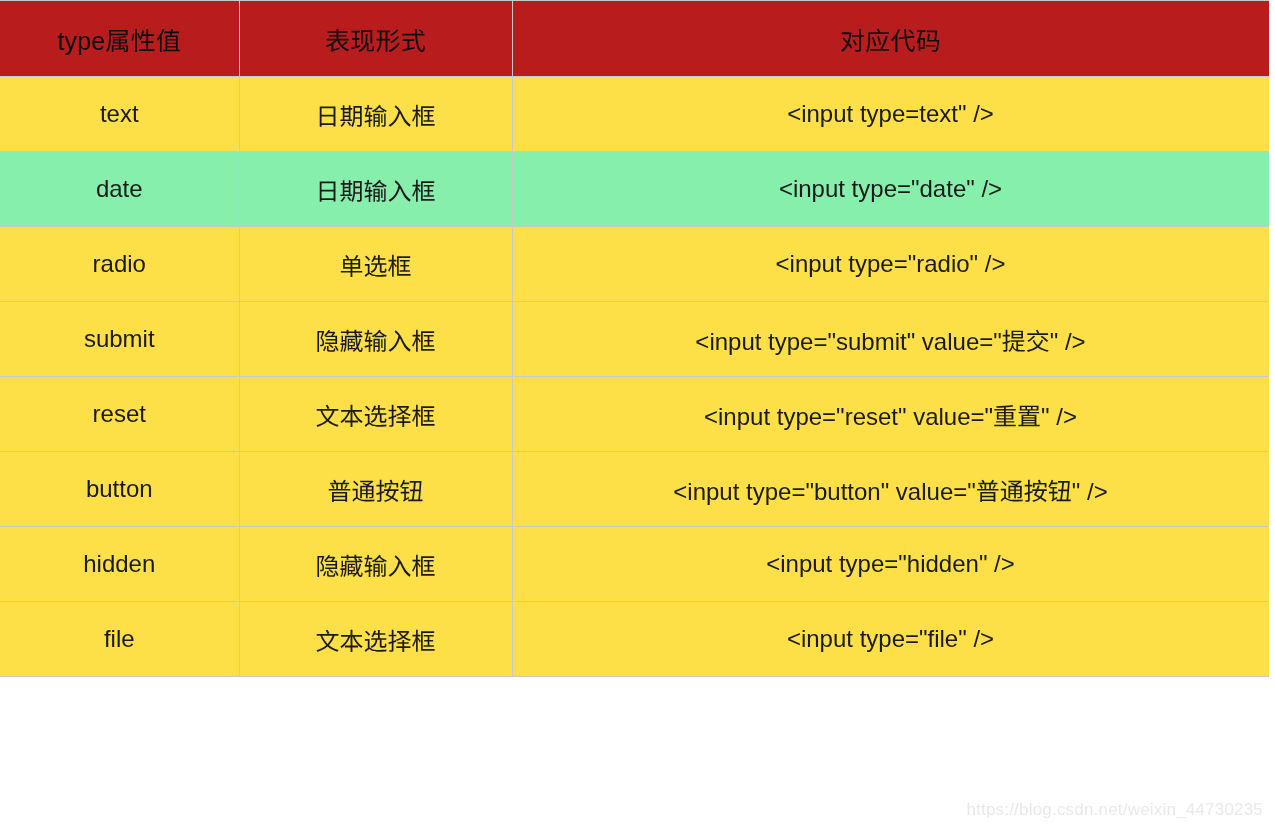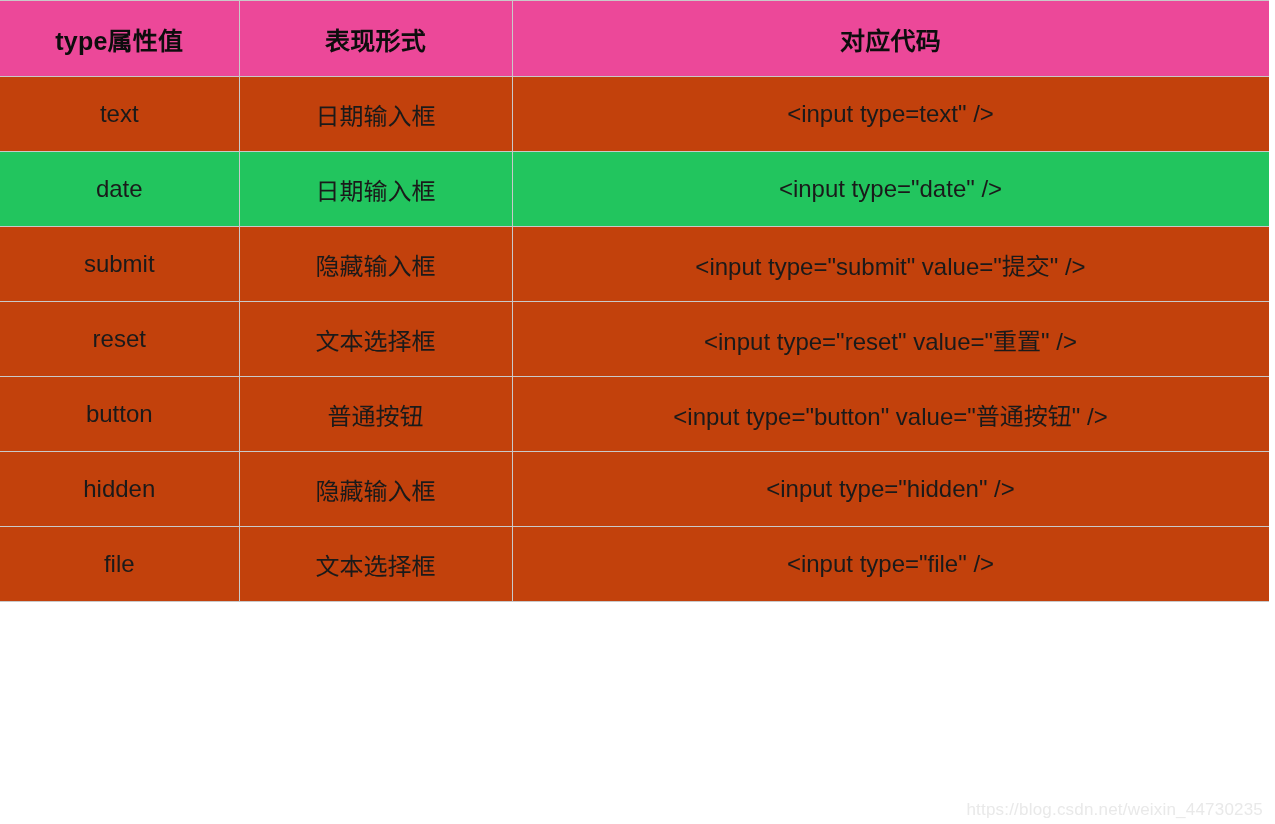--- a/index.html
+++ b/index.html
@@ -41,42 +41,42 @@
     border: 1px solid #c9c9c9;
     border-left: none;
     text-align: center;
     vertical-align: middle;
     padding: 0 6px;
     box-sizing: border-box;
   }
 
   table.type-table tr.header-row th {
     height: 76px;
-    background: #ec4899;
-    font-weight: bold;
+    background: #b91c1c;
+    font-weight: normal;
     font-size: 25px;
     letter-spacing: 0.2px;
     color: #0d0d0d;
   }
 
   table.type-table tbody tr {
     height: 75px;
   }
 
   table.type-table tbody td {
     height: 75px;
-    background: #c2410c;
+    background: #fde047;
     font-weight: normal;
     font-size: 24px;
     color: #1a1a1a;
     white-space: nowrap;
   }
 
   table.type-table tbody tr.row-highlight td {
-    background: #22c55e;
+    background: #86efac;
   }
 
   td.cell-code {
     font-size: 23.5px;
   }
 
   .watermark {
     position: absolute;
     right: 6px;
     bottom: 4px;
@@ -110,20 +110,25 @@
           <td class="cell-type">text</td>
           <td class="cell-form">日期输入框</td>
           <td class="cell-code">&lt;input type=text" /&gt;</td>
         </tr>
         <tr class="row-highlight">
           <td class="cell-type">date</td>
           <td class="cell-form">日期输入框</td>
           <td class="cell-code">&lt;input type="date" /&gt;</td>
         </tr>
         <tr>
+          <td class="cell-type">radio</td>
+          <td class="cell-form">单选框</td>
+          <td class="cell-code">&lt;input type="radio"  /&gt;</td>
+        </tr>
+        <tr>
           <td class="cell-type">submit</td>
           <td class="cell-form">隐藏输入框</td>
           <td class="cell-code">&lt;input type="submit" value="提交" /&gt;</td>
         </tr>
         <tr>
           <td class="cell-type">reset</td>
           <td class="cell-form">文本选择框</td>
           <td class="cell-code">&lt;input type="reset" value="重置"  /&gt;</td>
         </tr>
         <tr>

